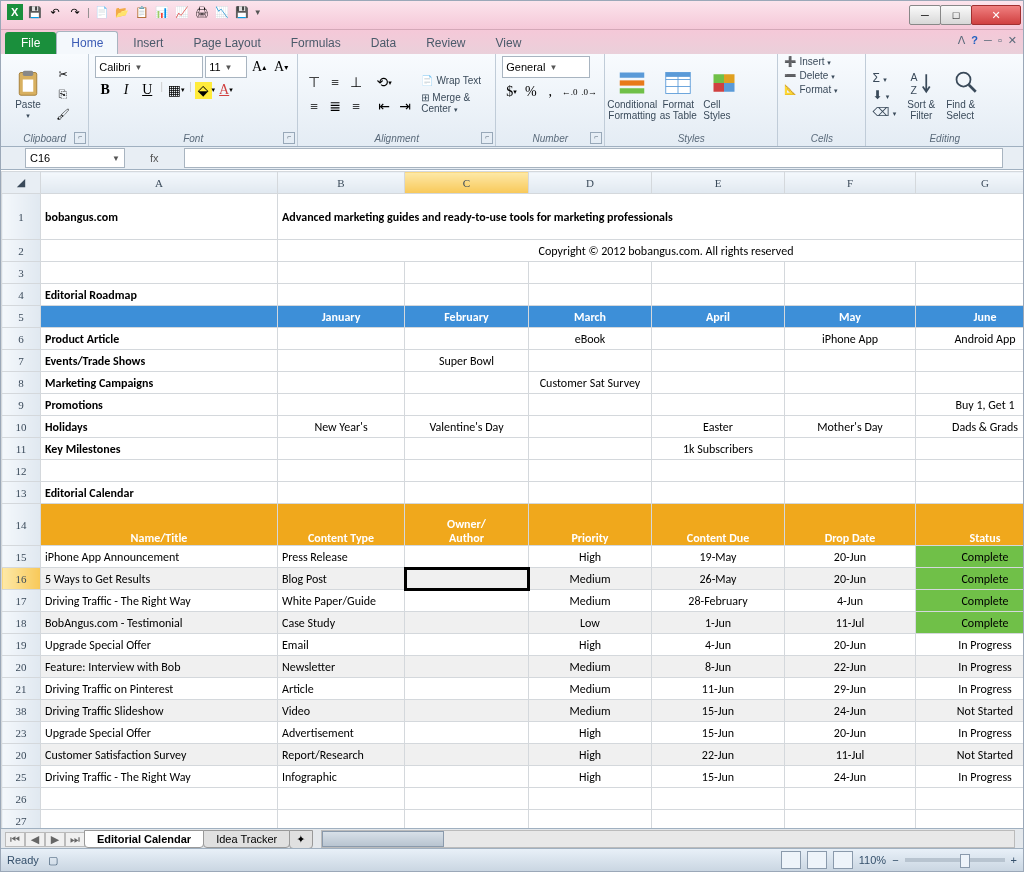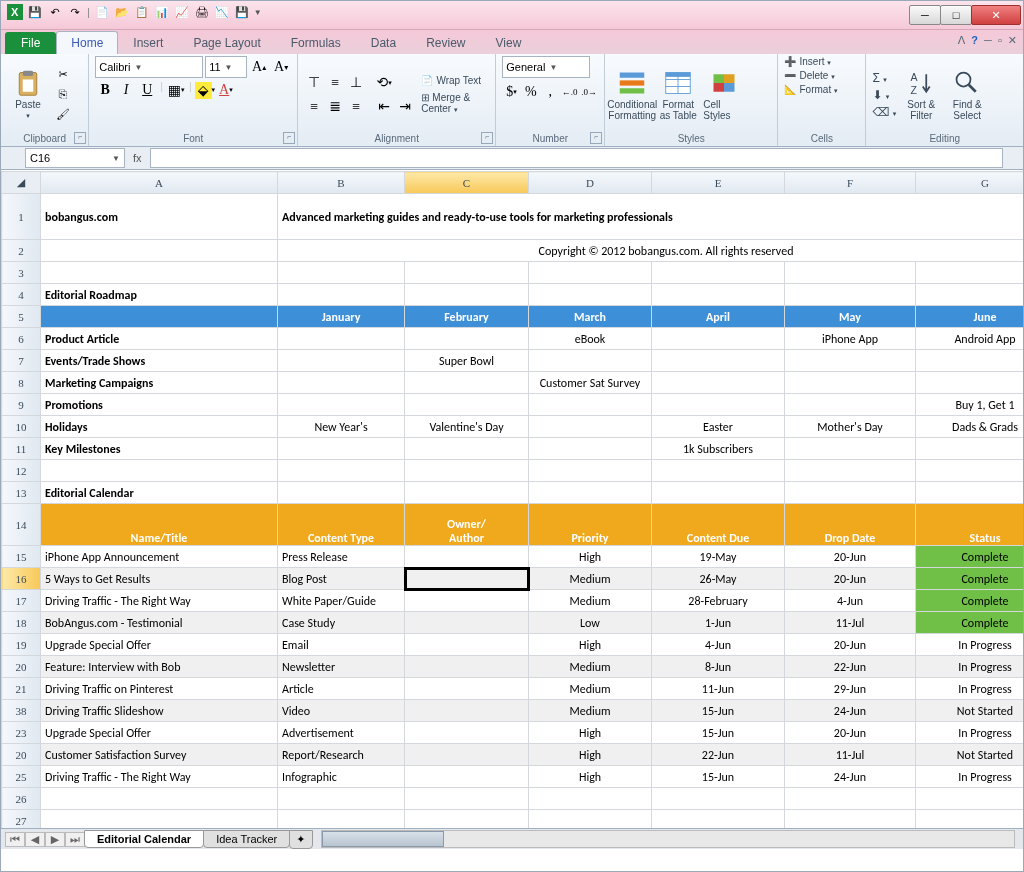--- a/index.html
+++ b/index.html
@@ -10,34 +10,34 @@
 .winbtn.close{background:linear-gradient(#f08080,#d04040);color:#fff;width:48px;border-color:#a03030;}
 .qat{position:absolute;top:3px;left:6px;display:flex;align-items:center;gap:4px;}
 .qat-icon{width:16px;height:16px;display:inline-flex;align-items:center;justify-content:center;}
 .ribbon-tabs{height:24px;display:flex;align-items:flex-end;padding-left:4px;background:linear-gradient(#f5c8d8,#ead0da);position:relative;}
 .file-tab{background:#1a8f3c;color:#fff;padding:4px 16px;border-radius:3px 3px 0 0;font-size:12px;}
 .rtab{padding:4px 14px;font-size:12px;color:#4a5a6a;border:1px solid transparent;border-bottom:none;}
 .rtab.active{background:#f4f8fc;border-color:#a8b4c0;border-radius:3px 3px 0 0;color:#3b5bb5;}
 .ribbon-right{position:absolute;right:6px;top:4px;display:flex;gap:6px;}
 .ribbon{height:92px;background:linear-gradient(#f8fbfe,#e4ecf4);border-bottom:1px solid #a0b0c0;display:flex;}
 .rgroup{border-right:1px solid #c0ccd8;padding:2px 6px 0 6px;display:flex;flex-direction:column;justify-content:space-between;position:relative;}
-.rgroup-label{text-align:center;font-size:10px;color:#5a6a7a;padding-bottom:2px;}
+.rgroup-label{text-align:center;font-size:10px;color:#5a6a7a;padding-bottom:2px;font-style:italic;}
 .rgroup-body{flex:1;display:flex;align-items:center;gap:4px;}
 .bigbtn{width:42px;display:flex;flex-direction:column;align-items:center;font-size:10px;color:#3a4a5a;gap:2px;}
 .bigbtn svg{width:28px;height:28px;}
 .smallbtns{display:flex;flex-direction:column;gap:2px;}
 .sb{width:20px;height:18px;display:flex;align-items:center;justify-content:center;}
 .font-row{display:flex;align-items:center;gap:2px;margin-bottom:2px;}
 .combo{height:20px;border:1px solid #a8b4c0;background:#fff;display:flex;align-items:center;padding:0 3px;font-size:11px;}
 .combo .dd{margin-left:4px;font-size:8px;color:#555;}
 .btnrow{display:flex;gap:1px;}
 .rb{width:20px;height:20px;display:flex;align-items:center;justify-content:center;font-family:"Times New Roman",serif;font-size:14px;}
 .formula-bar{height:22px;background:#e8eef4;border-bottom:1px solid #a0b0c0;display:flex;align-items:center;}
 .namebox{width:90px;height:18px;border:1px solid #a8b4c0;background:#fff;margin-left:24px;display:flex;align-items:center;padding:0 4px;font-size:11px;}
-.fx{margin:0 8px;color:#555;}
+.fx{margin:0 25px;color:#555;}
 .fb-input{flex:1;height:18px;border:1px solid #a8b4c0;background:#fff;margin-right:20px;}
 .sheet-area{position:absolute;top:170px;left:0;right:0;bottom:22px;overflow:hidden;background:#fff;}
 .grid{border-collapse:collapse;table-layout:fixed;width:1005px;}
 .grid th,.grid td{border:1px solid #d4d8dc;height:21px;padding:0 4px;font-size:12px;font-family:Calibri,sans-serif;color:#000;overflow:hidden;white-space:nowrap;text-align:left;vertical-align:middle;}
 .grid th{background:linear-gradient(#f4f8fc,#e0e8f0);font-weight:normal;text-align:center;color:#3a4a5a;font-family:"Segoe UI";font-size:11px;}
 .rowhdr{width:30px;background:linear-gradient(90deg,#f4f8fc,#e0e8f0) !important;text-align:center !important;}
 .colhdr.sel{background:linear-gradient(#fde9a8,#f8c858) !important;}
 .rowhdr.sel{background:linear-gradient(90deg,#fde9a8,#f8c858) !important;}
 th.corner{background:#e8eef4 !important;width:30px;}
 .colA{width:228px;} .colB{width:118px;} .colC{width:115px;} .colD{width:114px;} .colE{width:124px;} .colF{width:122px;} .colG{width:130px;}
@@ -278,21 +278,21 @@
               <text x="4" y="28" font-size="12" fill="#3a4a5a">Z</text>
               <path d="M22 6 L22 24 M18 20 L22 26 L26 20" stroke="#3a4a5a" fill="none" stroke-width="2"></path>
             </svg>
           <span style="text-align:center;line-height:1.1">Sort &amp; Filter</span>
         </div>
         <div class="bigbtn">
           <svg viewBox="0 0 32 32">
               <circle cx="12" cy="12" r="8" fill="none" stroke="#3a4a5a" stroke-width="2"></circle>
               <line x1="18" y1="18" x2="26" y2="26" stroke="#3a4a5a" stroke-width="3"></line>
             </svg>
-          <span style="text-align:center;line-height:1.1">Find &amp; Select</span>
+          <span style="text-align:left;line-height:1.1">Find &amp; Select</span>
         </div>
       </div>
       <div class="rgroup-label">Editing</div>
     </div>
   </div>
 
   <div class="formula-bar">
     <div class="namebox">
         <span>C16</span>
         <span style="margin-left:auto;font-size:8px;color:#555">▼</span>
@@ -586,13 +586,27 @@
       <span>⏭</span>
     </div>
     <div class="sheet-tab active">Editorial Calendar</div>
     <div class="sheet-tab">Idea Tracker</div>
     <div class="sheet-tab" style="padding:2px 6px">✦</div>
     <div class="hscroll">
         <div class="thumb"></div>
       </div>
   </div>
 
+  <div class="statusbar">
+    <div><span>Ready</span> &nbsp; <span>▢</span></div>
+    <div class="sb-right">
+      <div class="viewbtn"></div>
+      <div class="viewbtn"></div>
+      <div class="viewbtn"></div>
+      <span>110%</span>
+      <span>−</span>
+      <div class="zoom-slider">
+          <div class="zt"></div>
+        </div>
+      <span>+</span>
+    </div>
+  </div>
 </div>
 
 </body></html>

